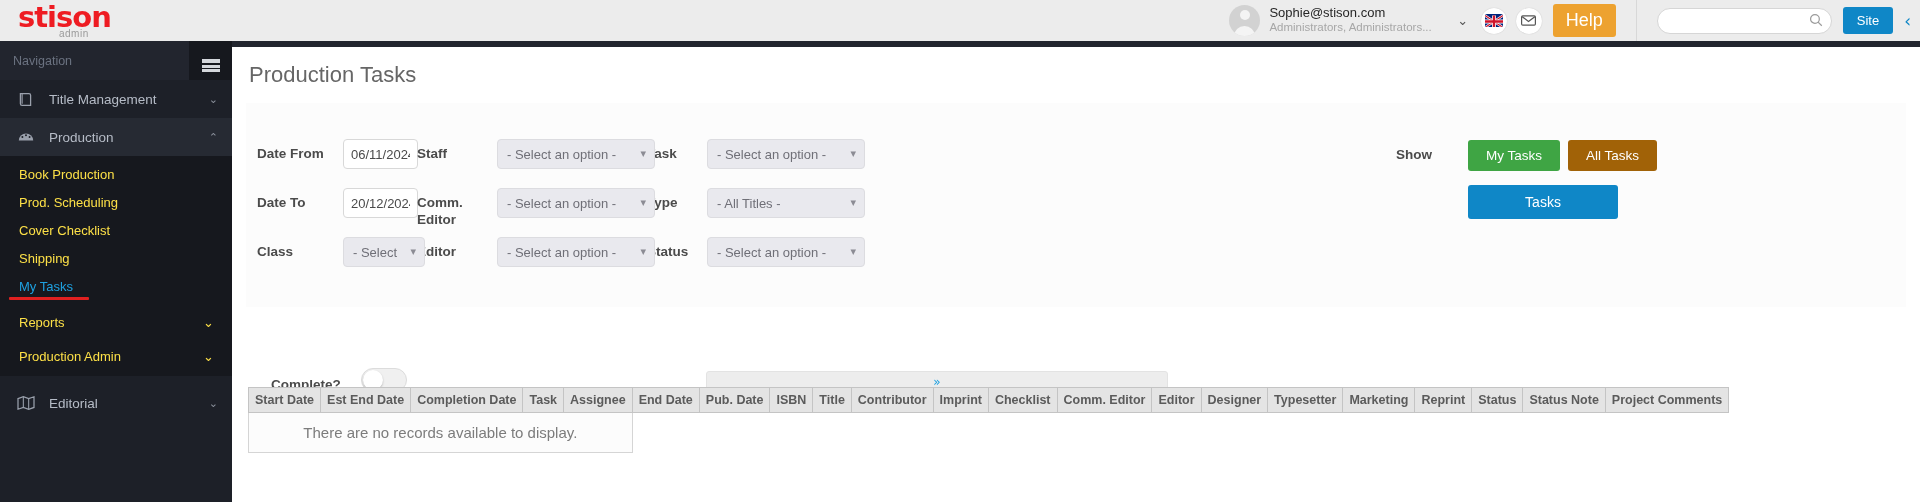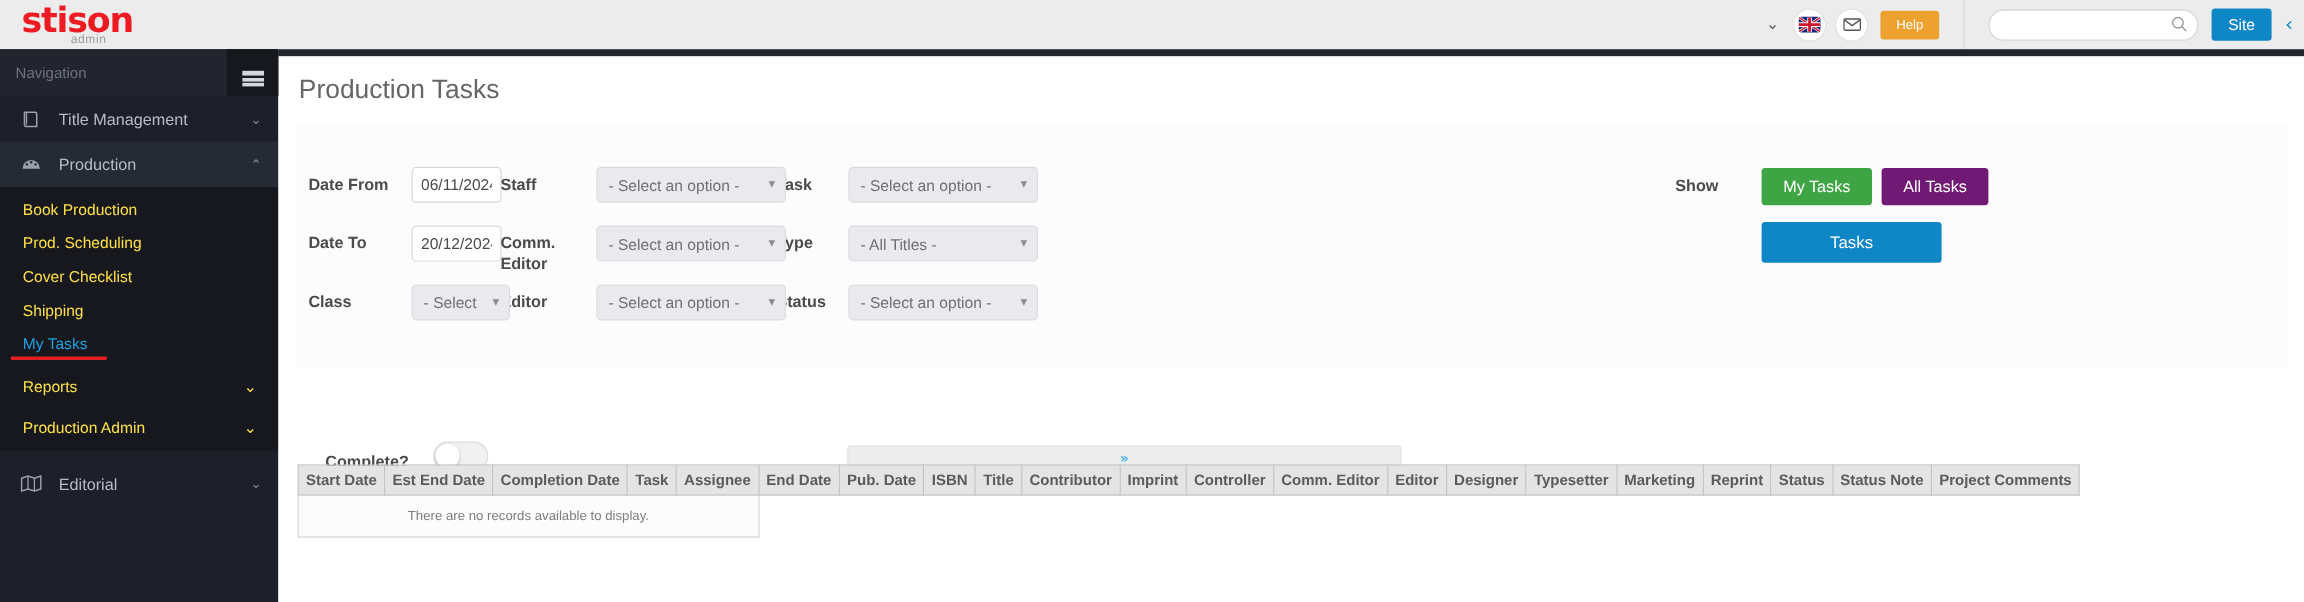--- a/index.html
+++ b/index.html
@@ -68,21 +68,21 @@
 
   .circle-btn {
     width: 26px; height: 26px; border-radius: 50%;
     background: #ffffff; display: flex; align-items: center;
     justify-content: center; margin-left: 9px; cursor: pointer;
     box-shadow: 0 0 1px rgba(0,0,0,.25);
   }
   .flag { width: 18px; height: 13px; border-radius: 2px; overflow: hidden; position: relative; background:#00247d; }
   .help-btn {
     background: #eda230; color: #fff; border: none;
-    font-size: 11px; padding: 6px 13px; border-radius: 3px;
+    font-size: 18px; padding: 6px 13px; border-radius: 3px;
     margin-left: 11px; cursor: pointer;
     font-family: "Liberation Sans", sans-serif;
   }
 
   .topbar-divider {
     width: 1px; height: 41px; background: #d8d8d8; margin: 0 20px;
   }
 
   .search-wrap {
     position: relative; width: 175px; height: 26px;
@@ -231,21 +231,21 @@
     position: absolute; top: 44px; left: 1150px;
     font-size: 13.5px; font-weight: bold; color: #4b4b4b;
   }
   .btn-row { position: absolute; top: 37px; left: 1222px; display: flex; gap: 8px; }
   .btn-green {
     background: #3fa544; color: #fff; border: none; border-radius: 3px;
     font-size: 13.5px; padding: 8px 18px; cursor: pointer;
     font-family: "Liberation Sans", sans-serif;
   }
   .btn-orange {
-    background: #701a75; color: #fff; border: none; border-radius: 3px;
+    background: #a16207; color: #fff; border: none; border-radius: 3px;
     font-size: 13.5px; padding: 8px 18px; cursor: pointer;
     font-family: "Liberation Sans", sans-serif;
   }
   .btn-blue-submit {
     position: absolute; top: 82px; left: 1222px;
     background: #0f87c7; color: #fff; border: none; border-radius: 3px;
     font-size: 14px; padding: 9px 0; width: 150px; cursor: pointer;
     font-family: "Liberation Sans", sans-serif;
   }
 
@@ -279,35 +279,42 @@
   }
   table.grid { border-collapse: collapse; }
   table.grid th {
     background: #e4e4e4; border: 1px solid #c4c4c4;
     font-size: 12.5px; font-weight: bold; color: #5b5b5b;
     padding: 5px 6px; white-space: nowrap; text-align: left;
     cursor: pointer;
   }
   table.grid td.empty {
     border: 1px solid #d5d5d5; background: #fcfcfc;
-    font-size: 11px; color: #7c7c7c; text-align: center;
+    font-size: 15px; color: #7c7c7c; text-align: center;
     padding: 11px 6px;
   }
 </style>
 </head>
 <body>
 
 <div class="topbar">
   <div class="brand">
     <div class="brand-word">stison</div>
     <div class="brand-sub">admin</div>
   </div>
 
   <div class="topbar-spacer"></div>
 
+  <div class="user-block">
+    <div class="avatar"></div>
+    <div class="user-text">
+      <div class="user-email">Sophie@stison.com</div>
+      <div class="user-role">Administrators, Administrators...</div>
+    </div>
+  </div>
   <div class="caret-down">⌄</div>
 
   <div class="circle-btn">
     <span class="flag">
       <svg width="18" height="13" viewBox="0 0 60 40">
         <rect width="60" height="40" fill="#00247d"></rect>
         <path d="M0,0 60,40 M60,0 0,40" stroke="#fff" stroke-width="8"></path>
         <path d="M0,0 60,40 M60,0 0,40" stroke="#cf142b" stroke-width="4"></path>
         <path d="M30,0 V40 M0,20 H60" stroke="#fff" stroke-width="13"></path>
         <path d="M30,0 V40 M0,20 H60" stroke="#cf142b" stroke-width="8"></path>
@@ -535,21 +542,21 @@
           <th>Est End Date</th>
           <th>Completion Date</th>
           <th>Task</th>
           <th>Assignee</th>
           <th>End Date</th>
           <th>Pub. Date</th>
           <th>ISBN</th>
           <th>Title</th>
           <th>Contributor</th>
           <th>Imprint</th>
-          <th>Controller</th>
+          <th>Checklist</th>
           <th>Comm. Editor</th>
           <th>Editor</th>
           <th>Designer</th>
           <th>Typesetter</th>
           <th>Marketing</th>
           <th>Reprint</th>
           <th>Status</th>
           <th>Status Note</th>
           <th>Project Comments</th>
         </tr>

